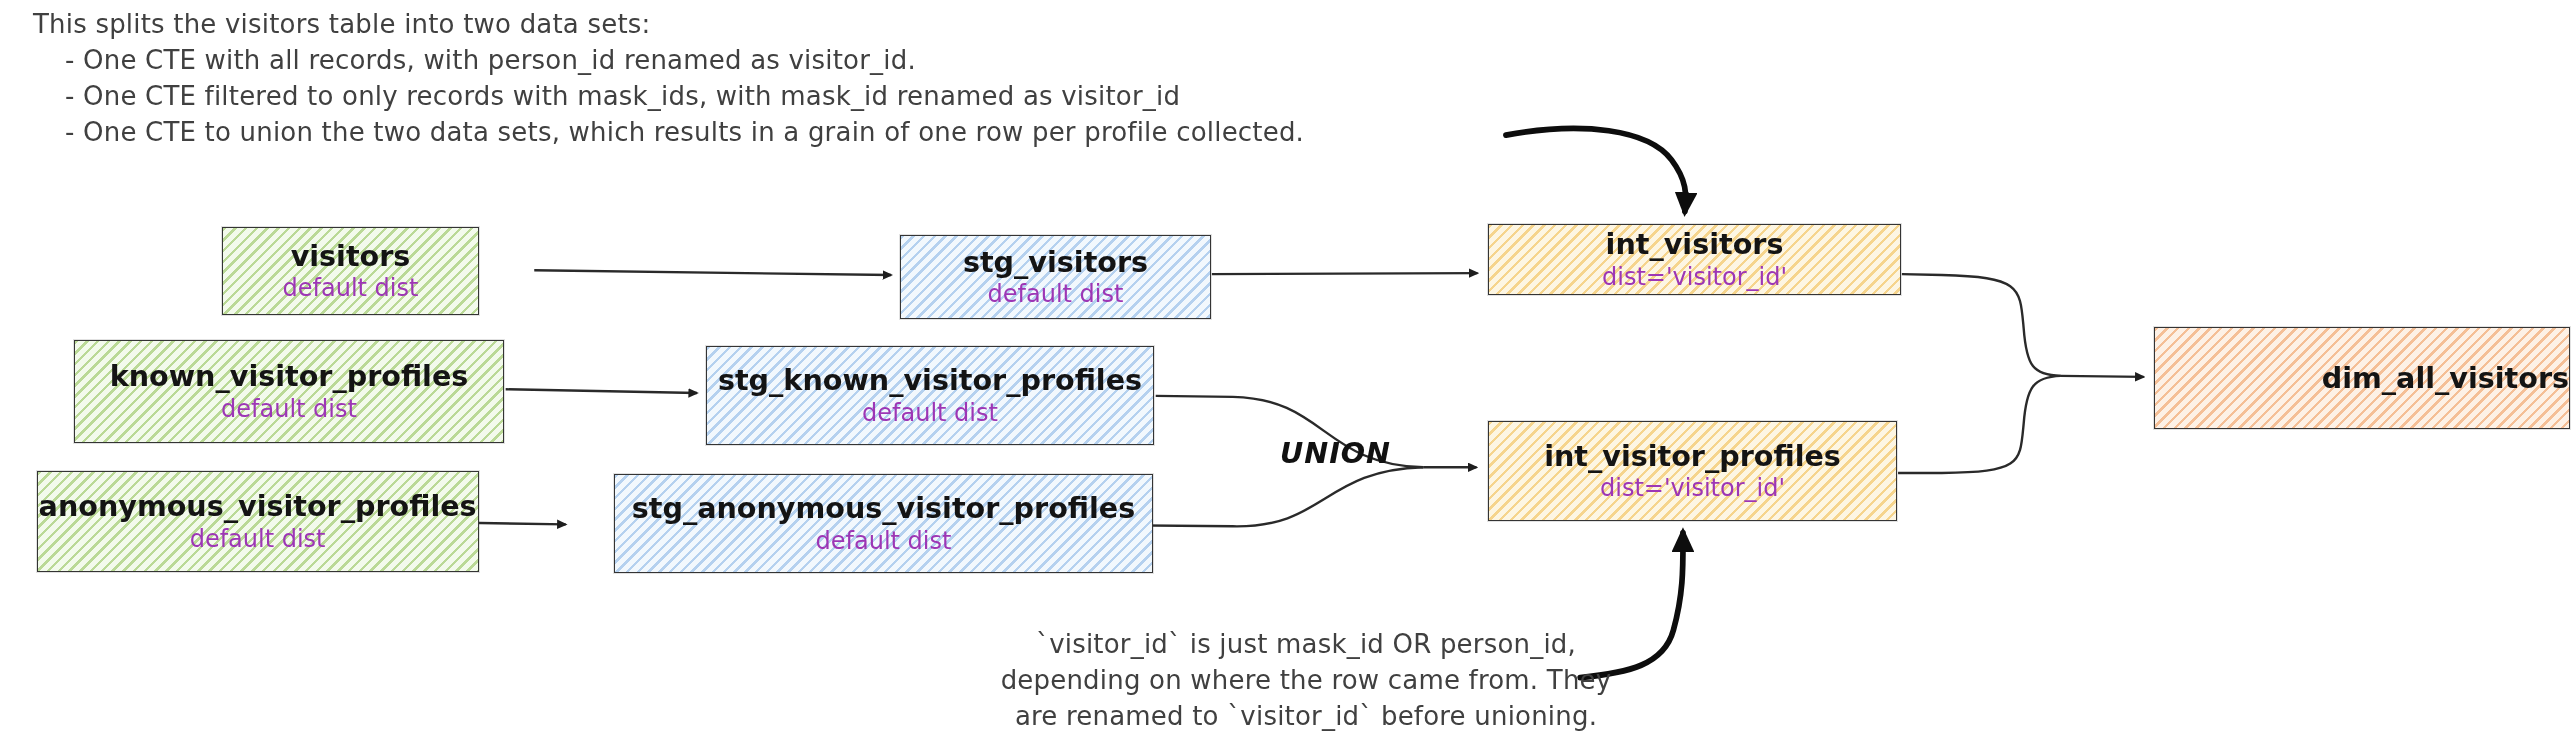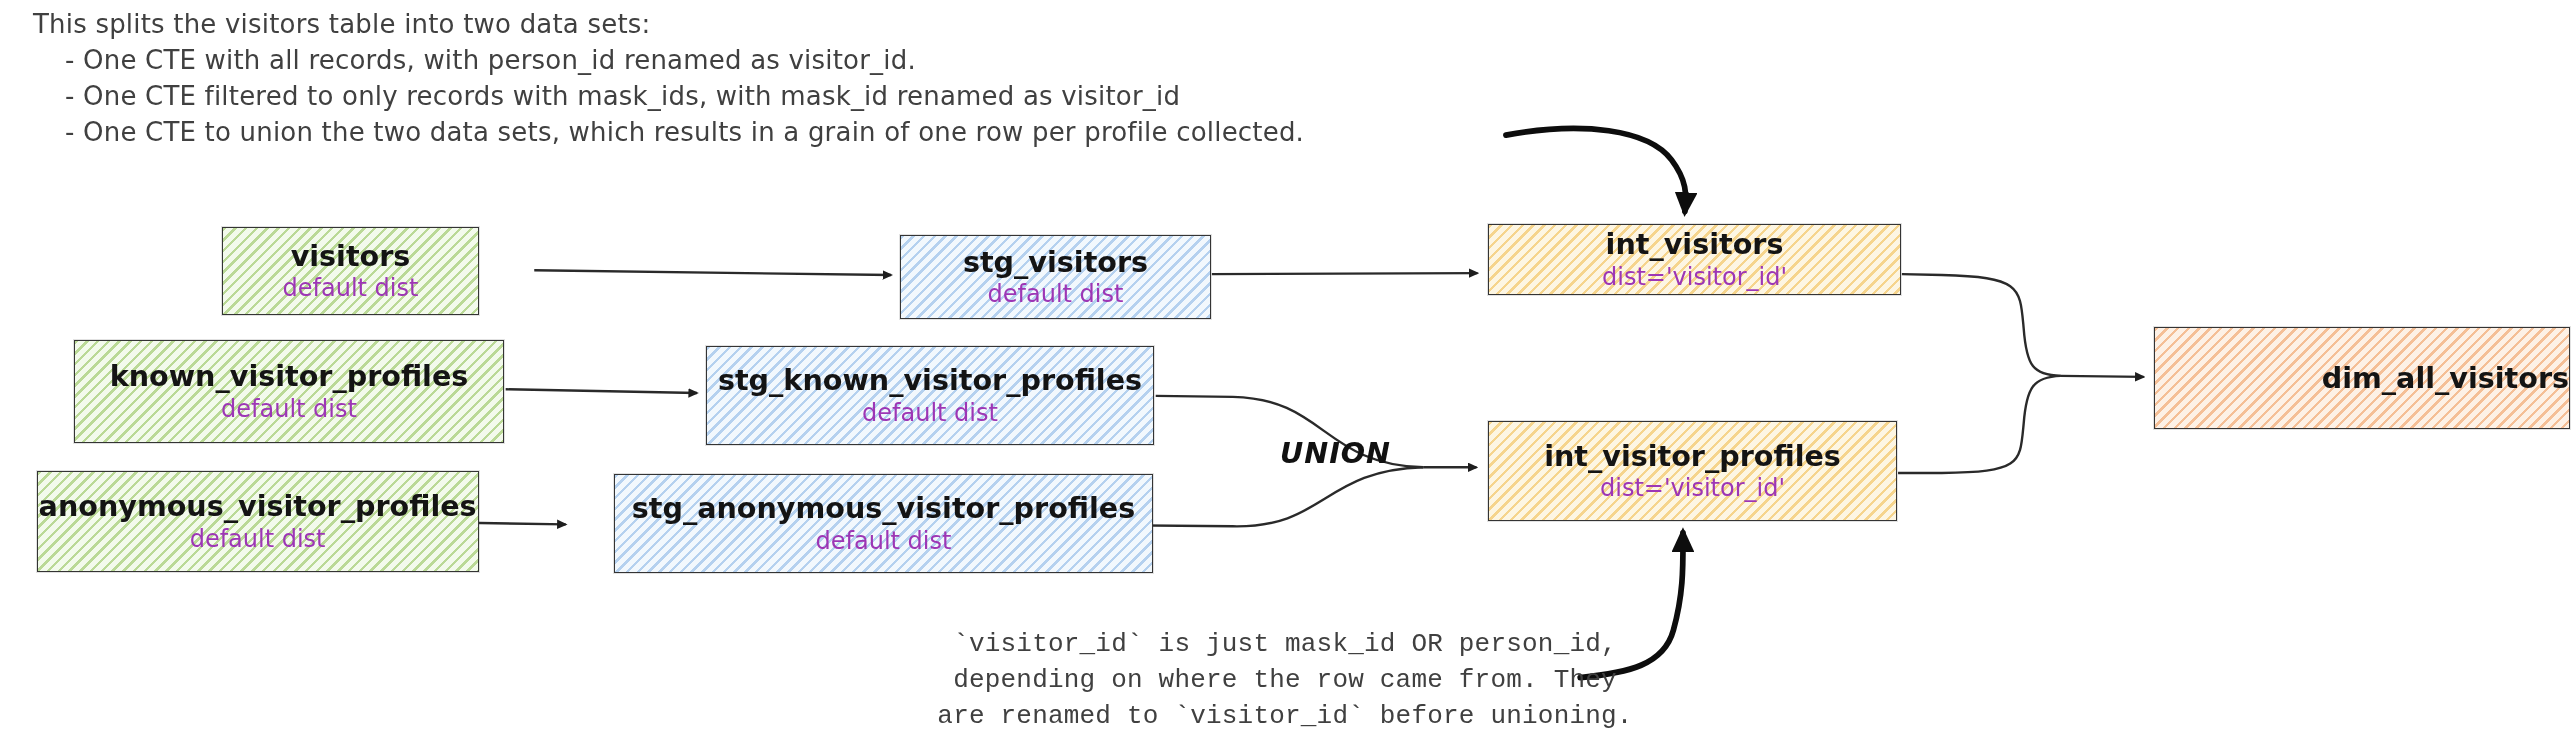--- a/index.html
+++ b/index.html
@@ -9,21 +9,21 @@
     background:#ffffff;
     font-family:"DejaVu Sans", sans-serif;
     color:#1e1e1e;
     overflow:hidden;
   }
   
   .note{position:absolute;font-size:26px;line-height:36px;color:#404040;letter-spacing:0.2px;}
   .note .ln{white-space:nowrap;}
   #top-note{left:33px;top:5.7px;text-align:left;}
   #top-note .ln.indent{padding-left:32px;}
-  #bottom-note{left:909px;top:626px;width:752px;text-align:center;font-family:Liberation Mono, monospace;}
+  #bottom-note{left:930px;top:626px;width:752px;text-align:center;}
   #union-label{
     position:absolute;left:1264px;top:436px;width:143px;
     font-size:28.6px;font-style:italic;font-weight:bold;text-align:center;
     color:#111;letter-spacing:1px;
   }
   
   .node{
     position:absolute;
     border:1.9px solid #343434;
     box-sizing:border-box;

